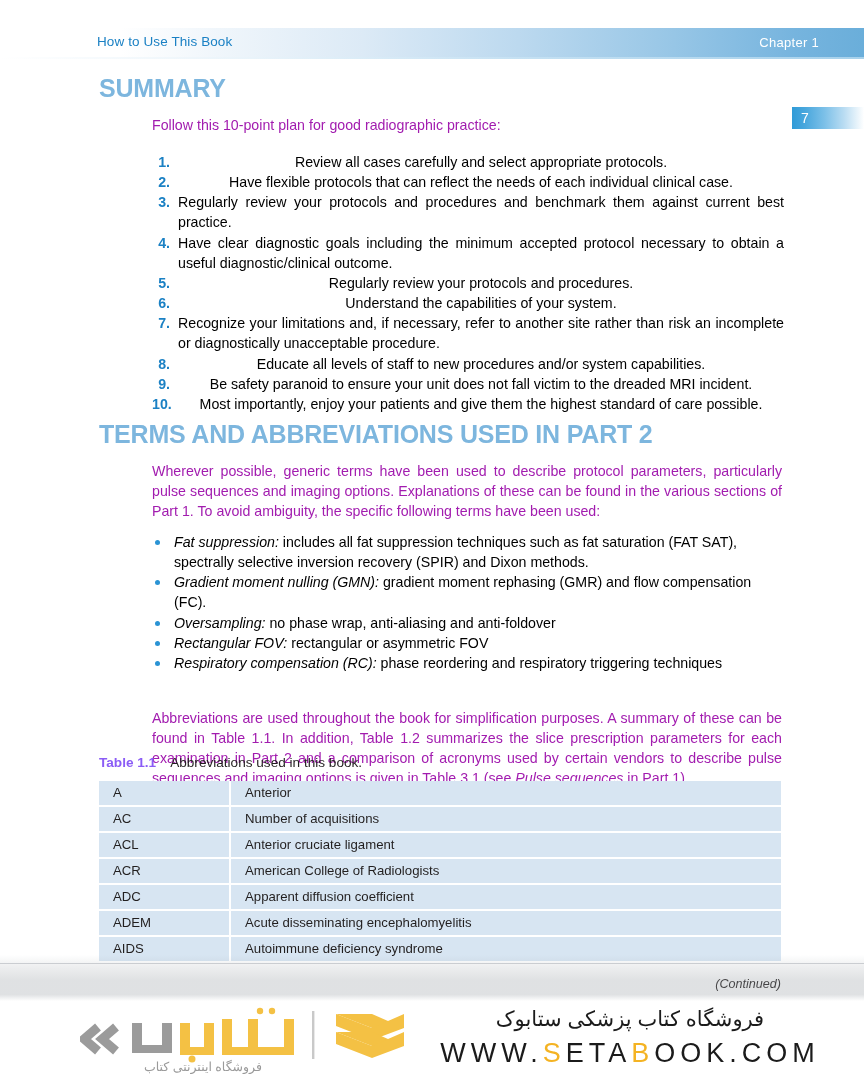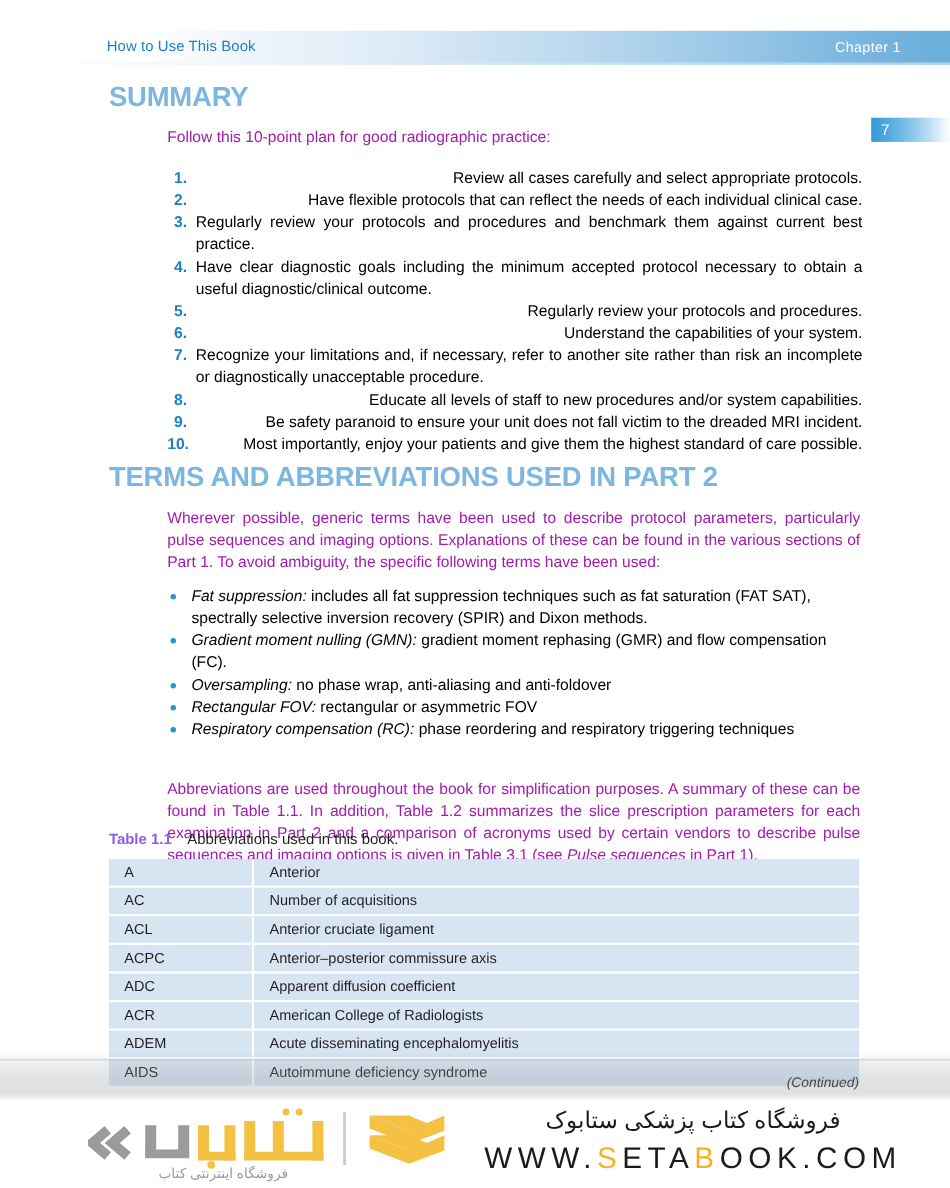--- a/index.html
+++ b/index.html
@@ -137,21 +137,21 @@
     font-size: 14.2px;
     line-height: 1.42;
   }
   .num-item .txt {
     flex: 1 1 auto;
     text-align: justify;
     text-justify: inter-word;
     font-size: 14.2px;
     line-height: 1.42;
   }
-  .num-item .txt.nojust { text-align: right; }
+  .num-item .txt.nojust { text-align: center; }
 
   
   .terms-para {
     position: absolute;
     left: 152px; top: 461px;
     width: 630px;
     text-align: justify;
   }
 
   
@@ -415,30 +415,26 @@
         </tr>
         <tr>
           <td class="k">AC</td>
           <td>Number of acquisitions</td>
         </tr>
         <tr>
           <td class="k">ACL</td>
           <td>Anterior cruciate ligament</td>
         </tr>
         <tr>
-          <td class="k">ACPC</td>
-          <td>Anterior–posterior commissure axis</td>
+          <td class="k">ACR</td>
+          <td>American College of Radiologists</td>
         </tr>
         <tr>
           <td class="k">ADC</td>
           <td>Apparent diffusion coefficient</td>
-        </tr>
-        <tr>
-          <td class="k">ACR</td>
-          <td>American College of Radiologists</td>
         </tr>
         <tr>
           <td class="k">ADEM</td>
           <td>Acute disseminating encephalomyelitis</td>
         </tr>
         <tr>
           <td class="k">AIDS</td>
           <td>Autoimmune deficiency syndrome</td>
         </tr>
       </tbody>

